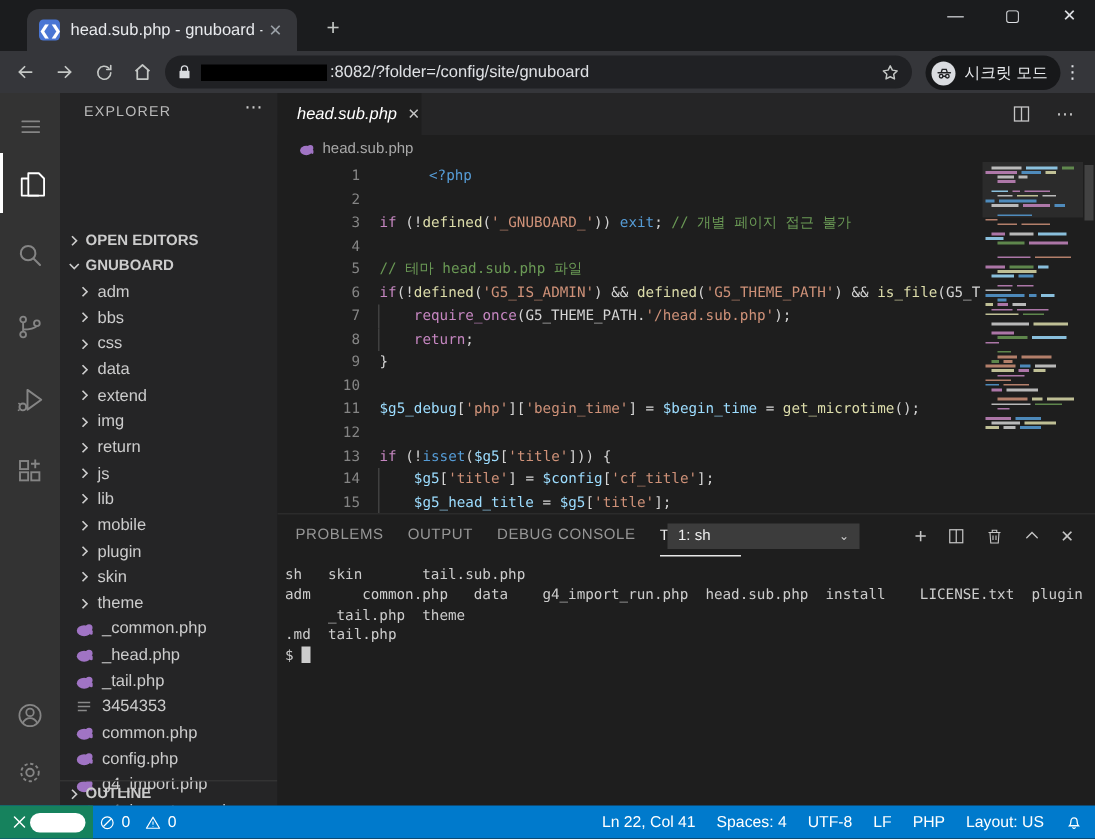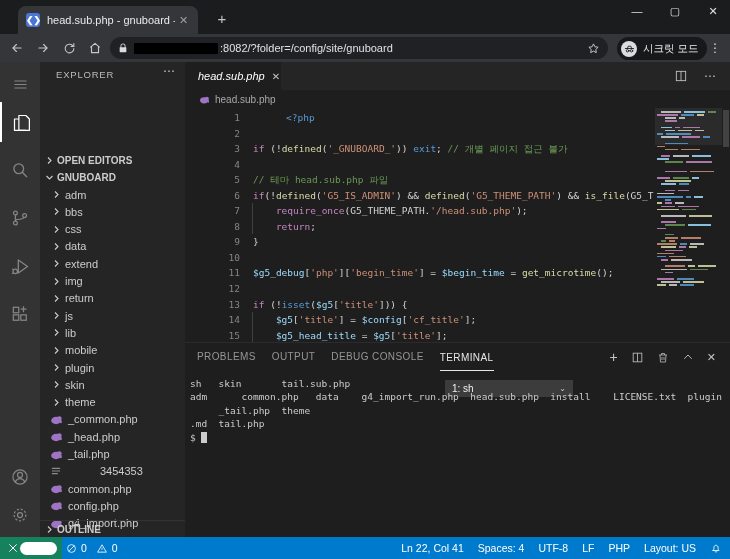--- a/index.html
+++ b/index.html
@@ -84,21 +84,21 @@
   #editor-scrollbar { position:absolute; left:537px; top:0; width:8px; height:234px; }
   #editor-scrollbar .thumb { position:absolute; left:1px; top:2px; width:6px; height:37px;
     background:rgba(121,121,121,0.4); }
 
   #panel { position:absolute; left:0; top:280px; width:545px; height:195px; background:#1e1e1e;
     border-top:1px solid #2b2b2b; }
   #panel-tabs { position:absolute; left:12px; top:0; height:28px; display:flex; gap:16px; align-items:center; }
   .panel-tab { color:#969696; font-size:10px; letter-spacing:0.4px; height:28px; line-height:28px; }
   .panel-tab.active { color:#e7e7e7; border-bottom:1px solid #e7e7e7; height:27px; }
   #shell-select { position:absolute; left:260px; top:6px; width:128px; height:17px; background:#3c3c3c;
-    color:#f0f0f0; font-size:10px; display:flex; align-items:center; padding:0 7px;margin-top:31px; }
+    color:#f0f0f0; font-size:10px; display:flex; align-items:center; padding:0 7px; }
   #shell-select .dd-chev { margin-left:auto; color:#cccccc; font-size:8px; }
   #panel-actions { position:absolute; right:14px; top:0; height:28px; display:flex; align-items:center;
     gap:13px; color:#c5c5c5; }
   #terminal { position:absolute; left:5px; top:34px; width:537px; height:158px;
     font-family:"DejaVu Sans Mono", monospace; font-size:9.5px; line-height:13.4px; color:#cccccc; }
   #terminal .tline { white-space:pre; height:13.4px; }
   #term-cursor { display:inline-block; width:5.5px; height:11px; background:#cccccc; vertical-align:-2px; }
 
   
   #status-bar { position:absolute; left:0; top:537px; width:730px; height:22px; background:#007acc;
@@ -387,21 +387,21 @@
           <div class="tree-row" style="top: 259.5px;">
             <span class="ficon">
               <svg width="13" height="13" viewBox="0 0 16 16">
                 <ellipse cx="7.5" cy="9.2" rx="6" ry="4.5" fill="#a074c4"></ellipse>
                 <circle cx="11.5" cy="6.8" r="2.9" fill="#a074c4"></circle>
                 <rect x="12.2" y="8.6" width="2.3" height="4" rx="1.1" fill="#a074c4"></rect>
               </svg>
             </span>
             <span>_tail.php</span>
           </div>
-          <div class="tree-row" style="top: 276.8px; gap: 32px;">
+          <div class="tree-row" style="top: 276.8px;">
             <span class="ficon">
               <svg width="12" height="12" viewBox="0 0 16 16" stroke="#8a8a8a" stroke-width="1.4" fill="none">
                 <path d="M2.5 4.5h11M2.5 8h11M2.5 11.5h8"></path>
               </svg>
             </span>
             <span>3454353</span>
           </div>
           <div class="tree-row" style="top: 294.1px;">
             <span class="ficon">
               <svg width="13" height="13" viewBox="0 0 16 16">

